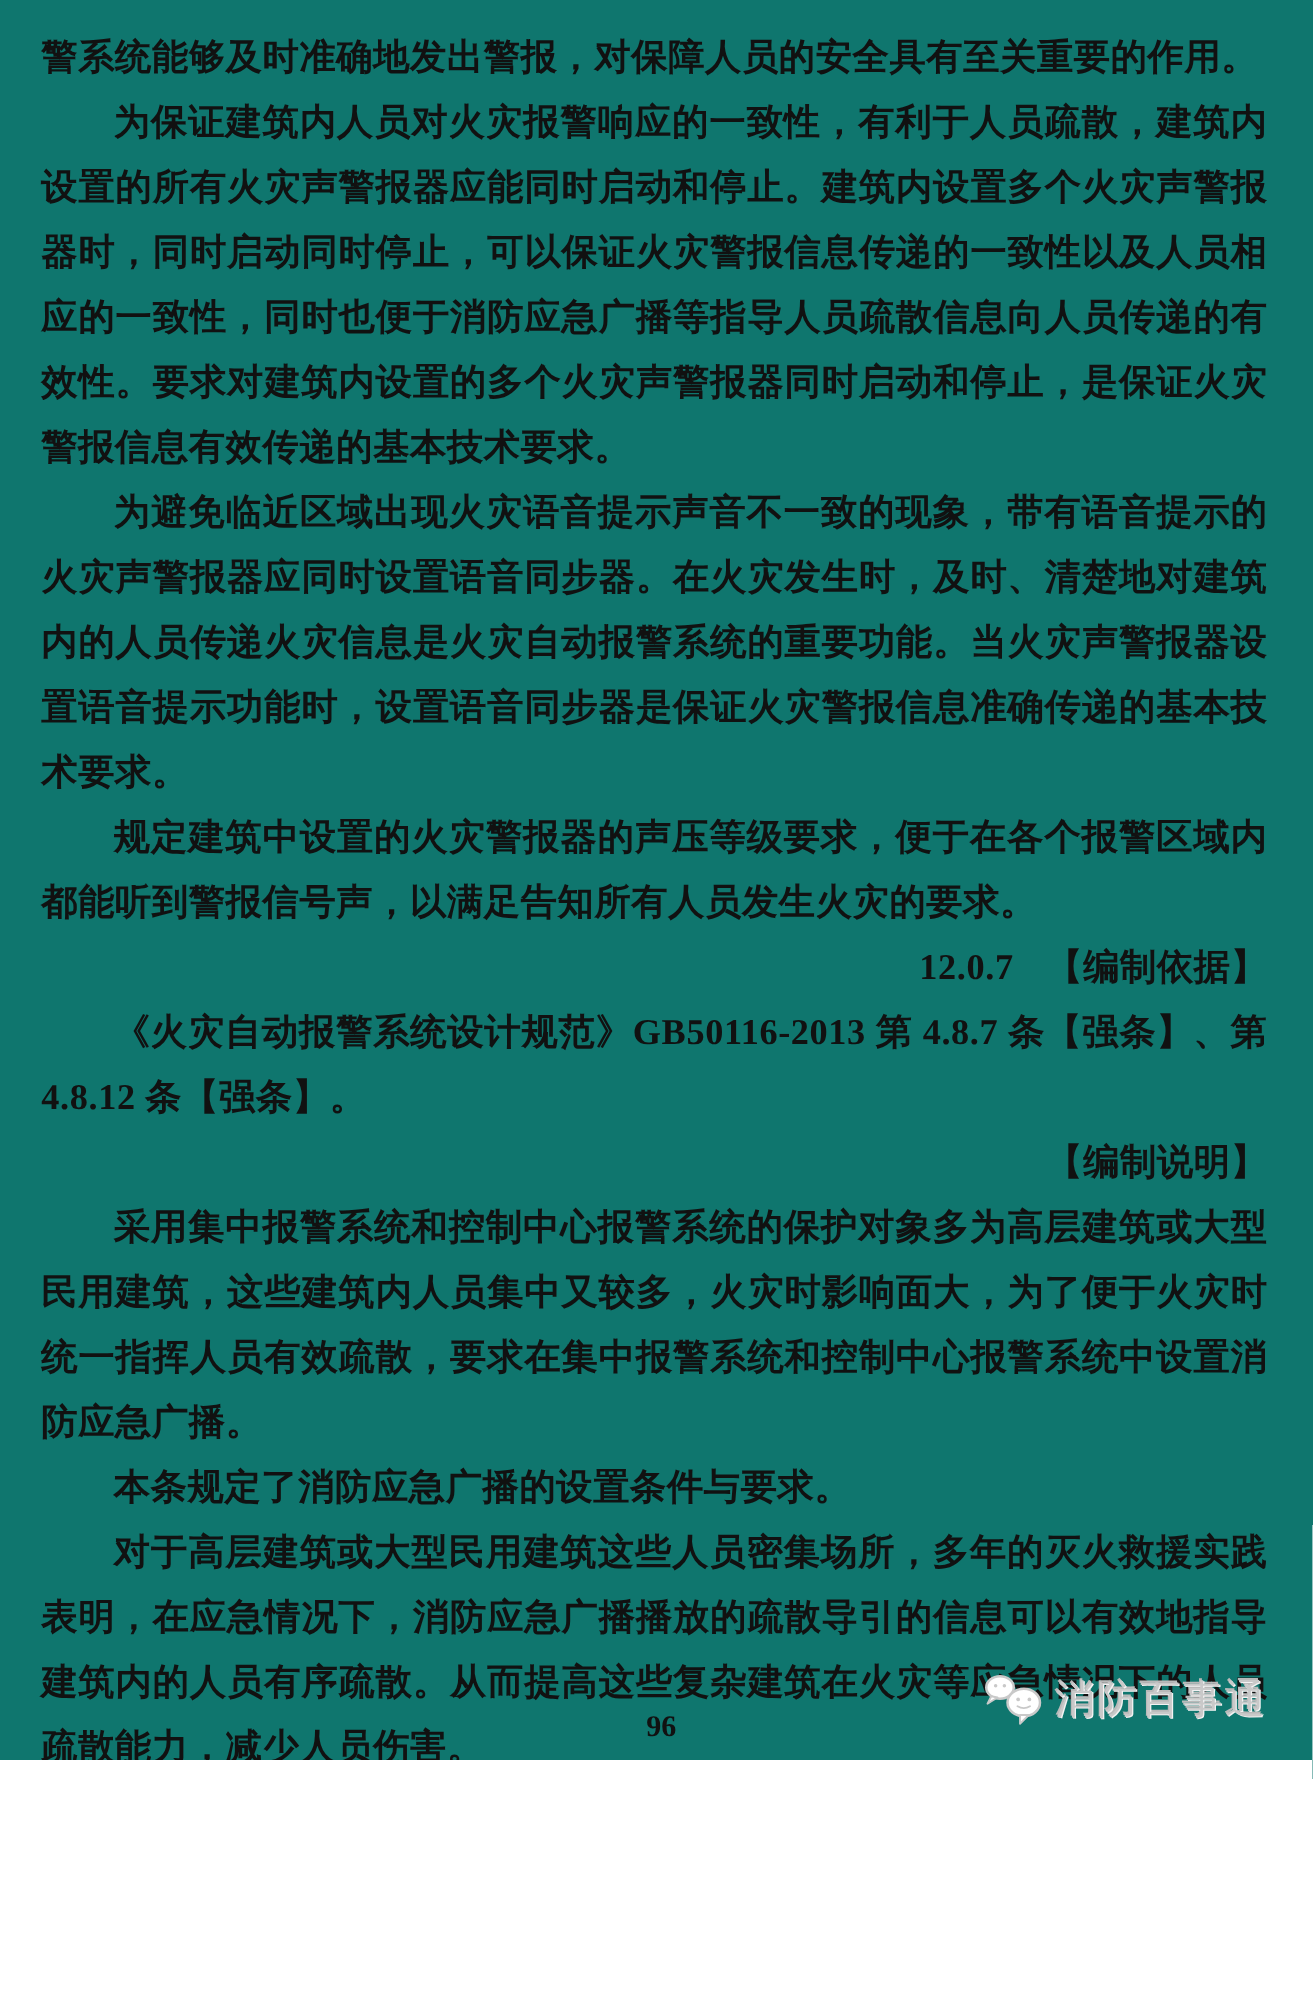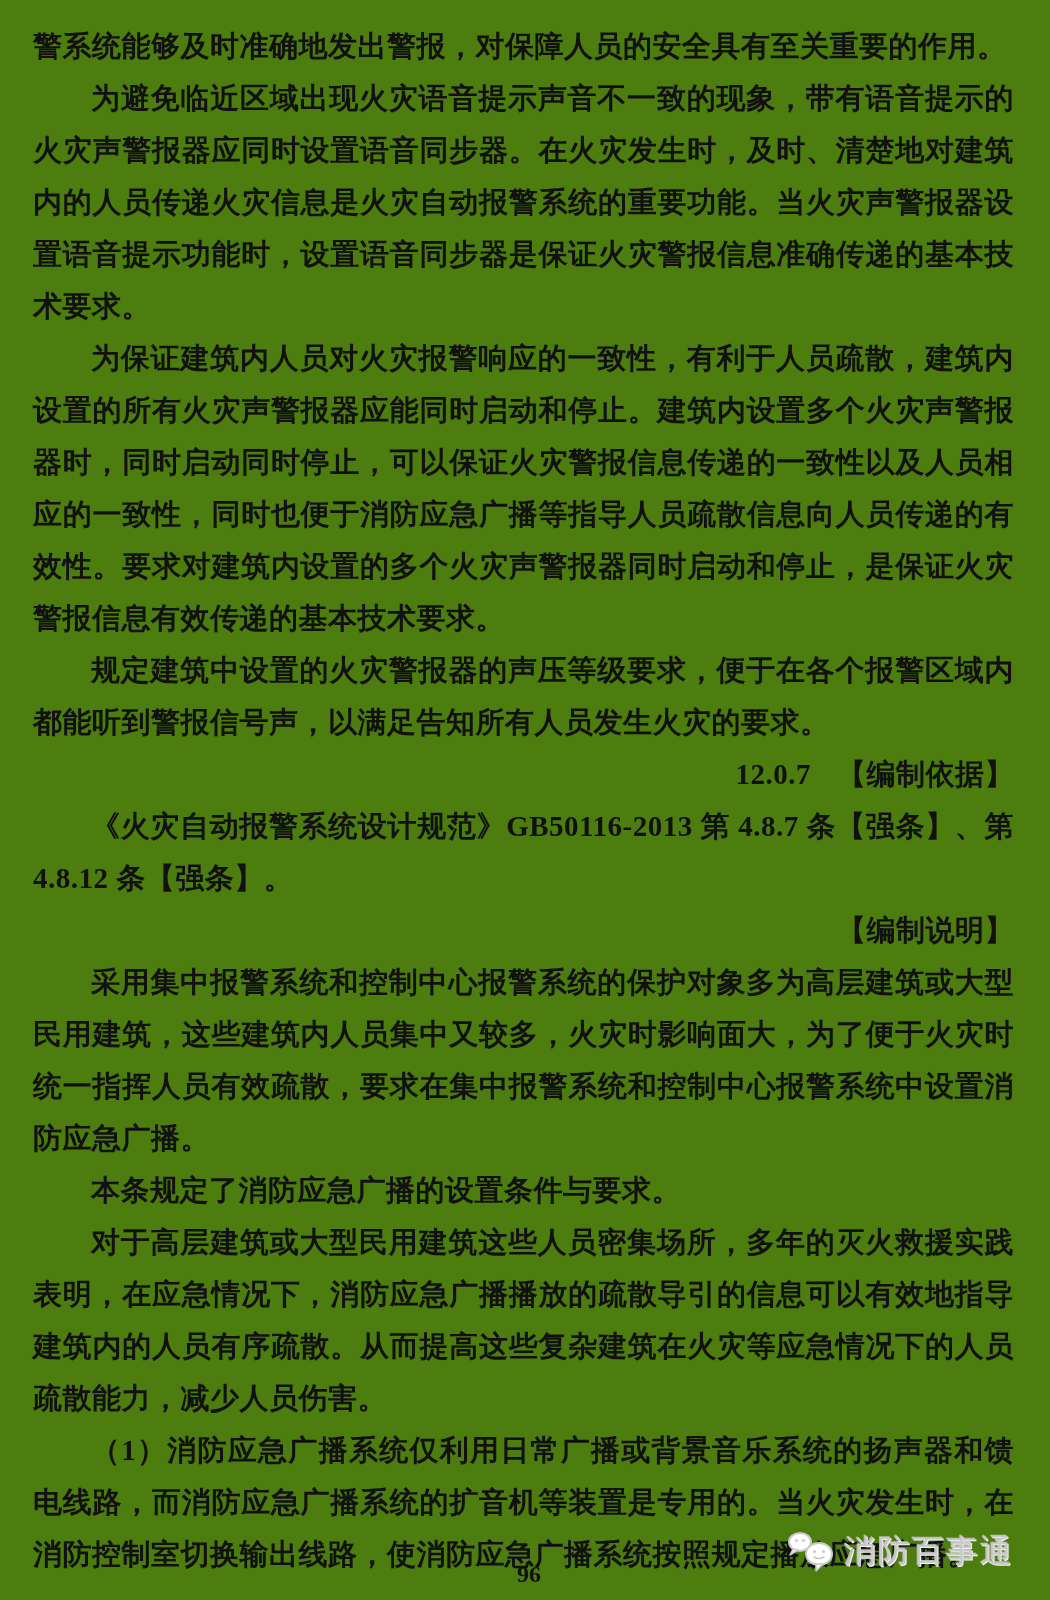--- a/index.html
+++ b/index.html
@@ -3,22 +3,22 @@
 <meta charset="utf-8">
 <style>
   html, body {
     margin: 0;
     padding: 0;
     background: #ffffff;
   }
   .page {
     position: relative;
     width: 1050px;
-    height: 1600px;
-    background: #4d7c0f;
+    height: 1408px;
+    background: #0f766e;
     overflow: hidden;
     font-family: "Liberation Serif", "DejaVu Serif", serif;
     color: #111111;
   }
   .content {
     position: absolute;
     top: 20px;
     left: 33px;
     right: 36px;
   }
@@ -59,22 +59,22 @@
     letter-spacing: 2px;
   }
   .watermark svg { display: block; }
 </style>
 </head>
 <body>
 
 <div class="page">
   <div class="content" id="paragraph-container">
       <p class="para continuation">警系统能够及时准确地发出警报，对保障人员的安全具有至关重要的作用。</p>
+      <p class="para indent">为保证建筑内人员对火灾报警响应的一致性，有利于人员疏散，建筑内设置的所有火灾声警报器应能同时启动和停止。建筑内设置多个火灾声警报器时，同时启动同时停止，可以保证火灾警报信息传递的一致性以及人员相应的一致性，同时也便于消防应急广播等指导人员疏散信息向人员传递的有效性。要求对建筑内设置的多个火灾声警报器同时启动和停止，是保证火灾警报信息有效传递的基本技术要求。</p>
       <p class="para indent">为避免临近区域出现火灾语音提示声音不一致的现象，带有语音提示的火灾声警报器应同时设置语音同步器。在火灾发生时，及时、清楚地对建筑内的人员传递火灾信息是火灾自动报警系统的重要功能。当火灾声警报器设置语音提示功能时，设置语音同步器是保证火灾警报信息准确传递的基本技术要求。</p>
-      <p class="para indent">为保证建筑内人员对火灾报警响应的一致性，有利于人员疏散，建筑内设置的所有火灾声警报器应能同时启动和停止。建筑内设置多个火灾声警报器时，同时启动同时停止，可以保证火灾警报信息传递的一致性以及人员相应的一致性，同时也便于消防应急广播等指导人员疏散信息向人员传递的有效性。要求对建筑内设置的多个火灾声警报器同时启动和停止，是保证火灾警报信息有效传递的基本技术要求。</p>
       <p class="para indent">规定建筑中设置的火灾警报器的声压等级要求，便于在各个报警区域内都能听到警报信号声，以满足告知所有人员发生火灾的要求。</p>
       <p class="para heading"><span class="sec-num">12.0.7</span><span>【编制依据】</span></p>
       <p class="para indent">《火灾自动报警系统设计规范》GB50116-2013 第 4.8.7 条【强条】、第 4.8.12 条【强条】。</p>
       <p class="para label">【编制说明】</p>
       <p class="para indent">采用集中报警系统和控制中心报警系统的保护对象多为高层建筑或大型民用建筑，这些建筑内人员集中又较多，火灾时影响面大，为了便于火灾时统一指挥人员有效疏散，要求在集中报警系统和控制中心报警系统中设置消防应急广播。</p>
       <p class="para indent">本条规定了消防应急广播的设置条件与要求。</p>
       <p class="para indent">对于高层建筑或大型民用建筑这些人员密集场所，多年的灭火救援实践表明，在应急情况下，消防应急广播播放的疏散导引的信息可以有效地指导建筑内的人员有序疏散。从而提高这些复杂建筑在火灾等应急情况下的人员疏散能力，减少人员伤害。</p>
       <p class="para indent">（1）消防应急广播系统仅利用日常广播或背景音乐系统的扬声器和馈电线路，而消防应急广播系统的扩音机等装置是专用的。当火灾发生时，在消防控制室切换输出线路，使消防应急广播系统按照规定播放应急广播。</p>
     </div>
 

